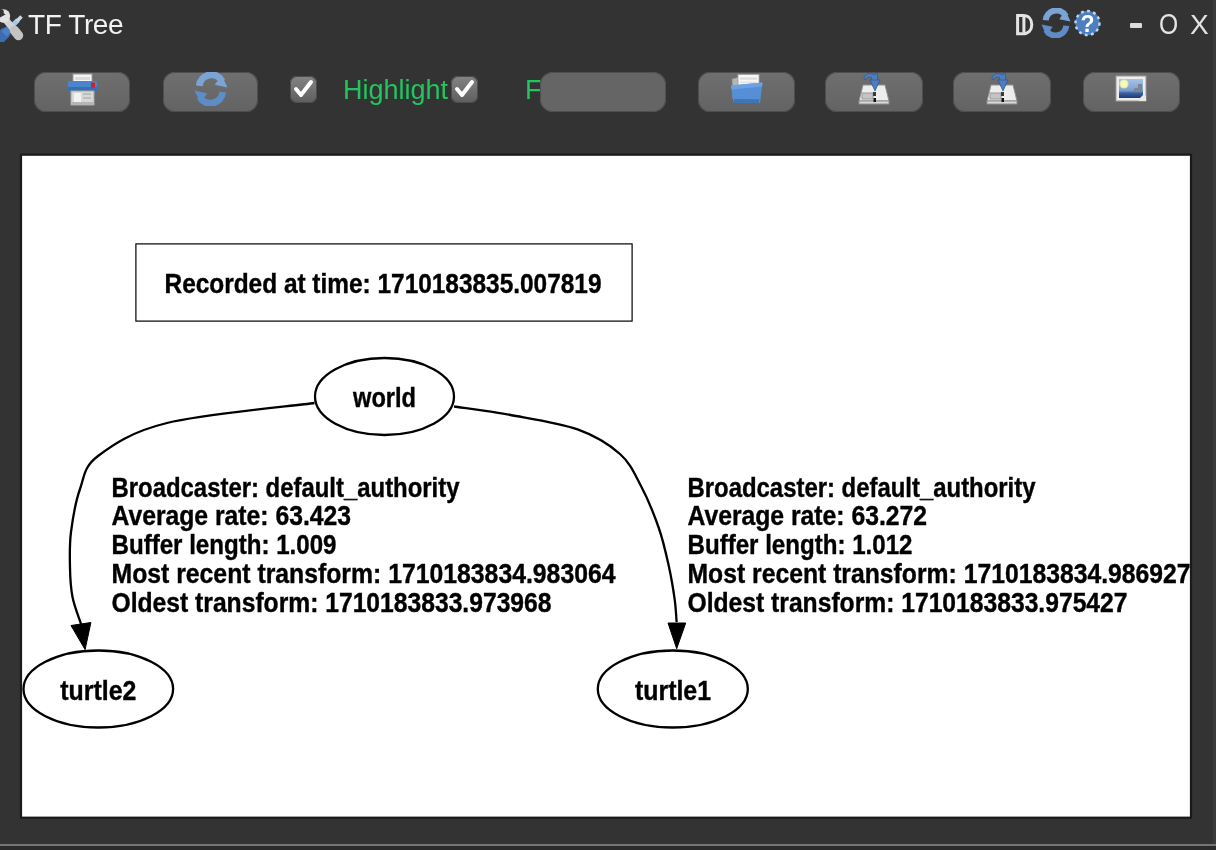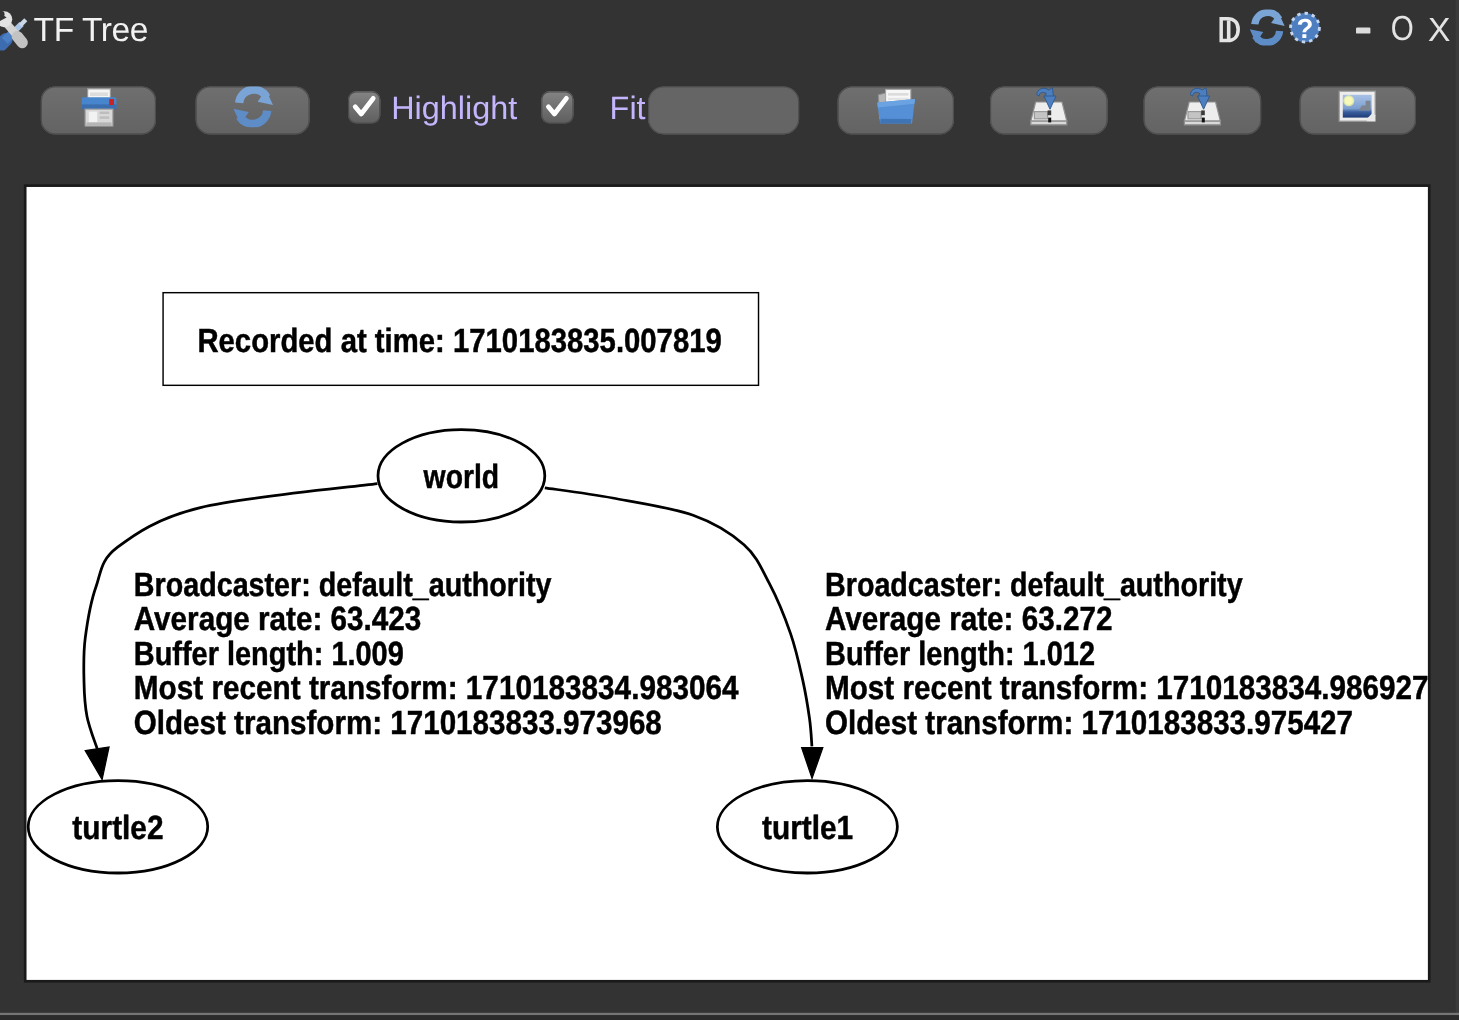--- a/index.html
+++ b/index.html
@@ -6,21 +6,21 @@
   body{width:1216px;height:850px;background:#333333;position:relative;overflow:hidden;
        font-family:"Liberation Sans", sans-serif;}
   .abs{position:absolute;}
   .btn{position:absolute;height:40px;border-radius:12px;
        background:linear-gradient(#6f6f6f,#636363);
        box-shadow:0 0 0 1px #4e4e4e inset;}
   .btn svg{position:absolute;left:50%;top:calc(50% - 3px);transform:translate(-50%,-50%);}
   .cb{position:absolute;width:27px;height:27px;border-radius:7px;
       background:linear-gradient(#848484,#5e5e5e);
       box-shadow:0 0 0 1px #4c4c4c inset;}
-  .cblbl{position:absolute;color:#c4b5fd;font-size:27px;line-height:27px;top:77px;}
+  .cblbl{position:absolute;color:#22c55e;font-size:27px;line-height:27px;top:77px;margin-left:17px;}
 </style>
 </head>
 <body>
 
   <div class="abs" id="appicon" style="left:-4px;top:6px;width:34px;height:36px;">
     <svg width="34" height="36" viewBox="0 0 34 36">
 
       <g>
         <line x1="2" y1="34" x2="9" y2="27" stroke="#3d6db0" stroke-width="11" stroke-linecap="round"></line>
         <line x1="8" y1="28" x2="16" y2="20" stroke="#4c80c4" stroke-width="7"></line>

